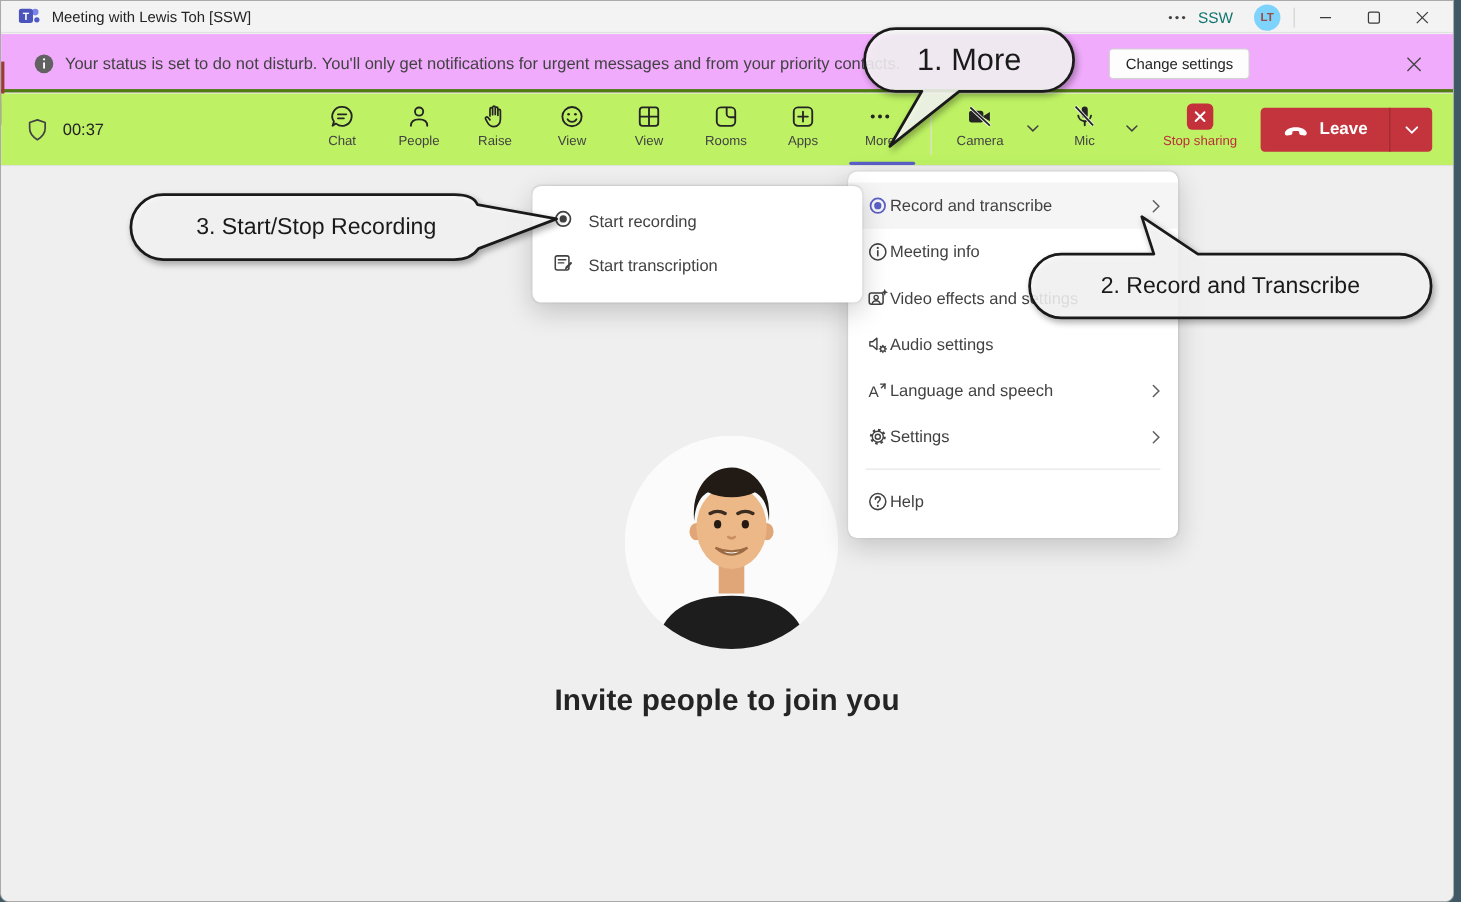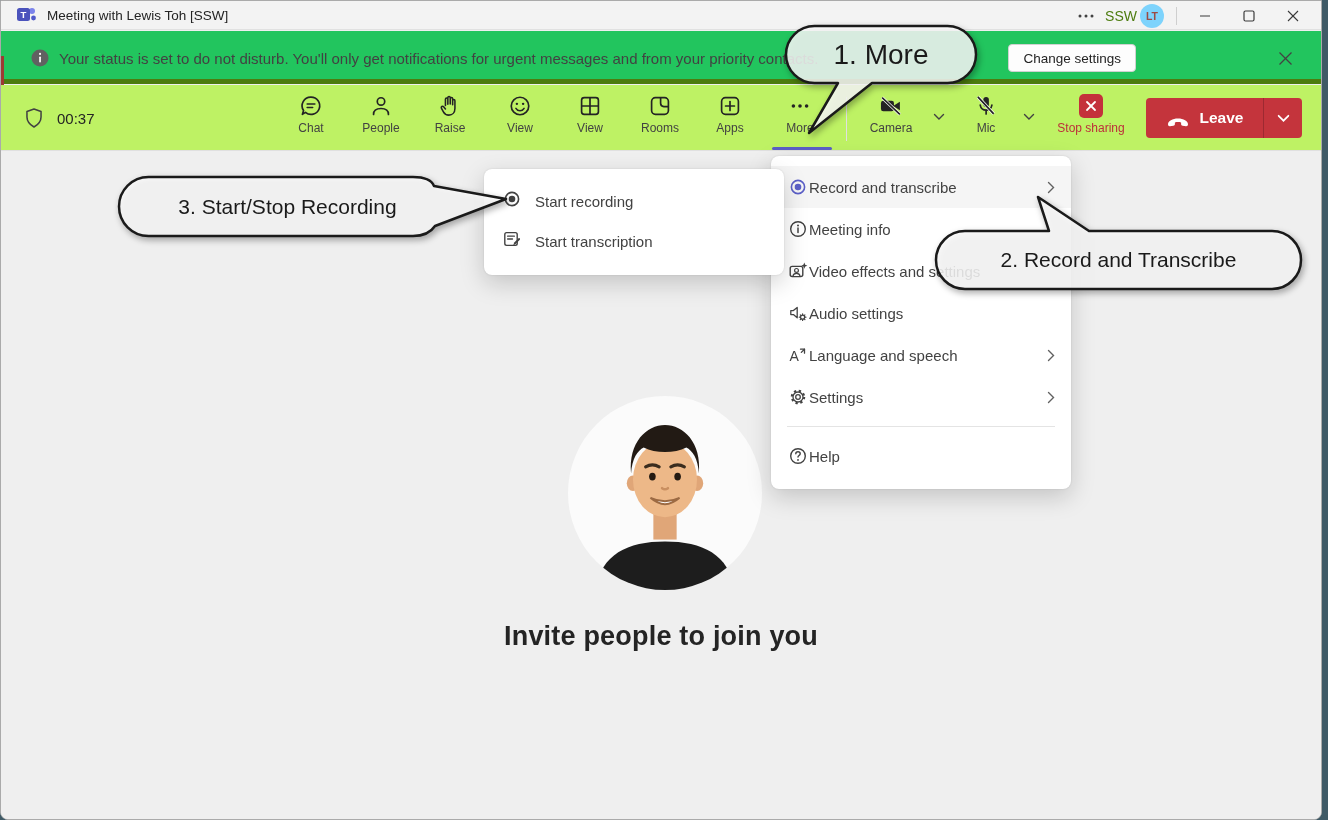--- a/index.html
+++ b/index.html
@@ -9,29 +9,29 @@
     background:#efefef; border:1px solid #aaaaaa; border-radius:0 0 8px 8px; overflow:hidden; }
   .desktop-strip { position:absolute; right:0; top:0; width:6px; height:820px; background:#3f5a66; }
 
   
   .titlebar { position:absolute; left:0; top:0; width:100%; height:29px; background:#f3f3f3;
     border-bottom:1px solid #e1e1e1; }
   .teams-logo { position:absolute; left:16px; top:5px; width:20px; height:18px; }
   .win-title { position:absolute; left:46px; top:7px; font-size:13.5px; color:#242424; }
   .tb-right { position:absolute; right:6px; top:0; height:29px; display:flex; align-items:center; }
   .tb-dots { width:34px; display:flex; justify-content:center; }
-  .org-label { font-size:14px; color:#4d7c0f; margin:0 3px 0 2px; }
+  .org-label { font-size:14px; color:#0f766e; margin:0 19px 0 2px; }
   .mini-avatar { width:24px; height:24px; border-radius:50%; background:#7dd3fc; color:#9c4a43;
     font-size:10.5px; font-weight:bold; display:flex; align-items:center; justify-content:center; margin-right:12px; }
   .tb-divider { width:1px; height:18px; background:#cfcfcf; margin-right:6px; }
   .win-btn { width:44px; height:29px; display:flex; align-items:center; justify-content:center; color:#3a3a3a; }
 
   
-  .notifbar { position:absolute; left:0; top:30px; width:100%; height:53px; background:#22c55e;
-    border-bottom:5px solid #4d7c0f; }
+  .notifbar { position:absolute; left:0; top:30px; width:100%; height:53px; background:#f0abfc;
+    border-bottom:3px solid #4d7c0f; }
   .notif-info { position:absolute; left:30px; top:18px; }
   .notif-text { position:absolute; left:58px; top:19px; font-size:15px; color:#424242; white-space:nowrap; }
   .chg-btn { position:absolute; right:185px; top:13px; height:28px; padding:0 14px; background:#fdfdfd;
     border:1px solid #d1d1d1; border-radius:4px; font-size:13.5px; color:#242424;
     display:flex; align-items:center; }
   .notif-close { position:absolute; right:24px; top:15px; width:24px; height:24px;
     display:flex; align-items:center; justify-content:center; }
 
   
   .red-strip { position:absolute; left:0; top:55px; width:3px; height:58px; background:#9d3a33; }
@@ -50,21 +50,21 @@
   .more-underline { position:absolute; left:771px; top:62px; width:60px; height:3px;
     border-radius:2px; background:#5b5fc7; }
   .tb-sep { position:absolute; left:845px; top:12px; width:1px; height:44px; background:#e0e0e0; }
   .chev-btn { position:absolute; top:22px; width:20px; height:20px; display:flex;
     align-items:center; justify-content:center; cursor:pointer; }
   .stop-label { color:#bc2f3a !important; }
   .stop-badge { width:24px; height:24px; border-radius:5px; background:#c4313b;
     display:flex; align-items:center; justify-content:center; }
   .leave-btn { position:absolute; left:1145px; top:13px; width:156px; height:40px; border-radius:4px;
     background:#c4343c; display:flex; align-items:center; cursor:pointer; }
-  .leave-main { flex:1; display:flex; align-items:flex-end; justify-content:center; gap:10px; }
+  .leave-main { flex:1; display:flex; align-items:center; justify-content:center; gap:10px; }
   .leave-label { color:#ffffff; font-size:15.5px; font-weight:600; }
   .leave-sep { width:1px; height:40px; background:#9d2931; }
   .leave-chev { width:38px; display:flex; align-items:center; justify-content:center; }
 
   
   .stage { position:absolute; left:0; top:150px; width:100%; height:670px; background:#efefef; }
   .avatar-big { position:absolute; left:567px; top:245px; width:194px; height:194px; }
   .invite-text { position:absolute; left:0; top:470px; width:100%; text-align:center;
     font-size:27px; font-weight:600; color:#242424; letter-spacing:.2px; }
 

